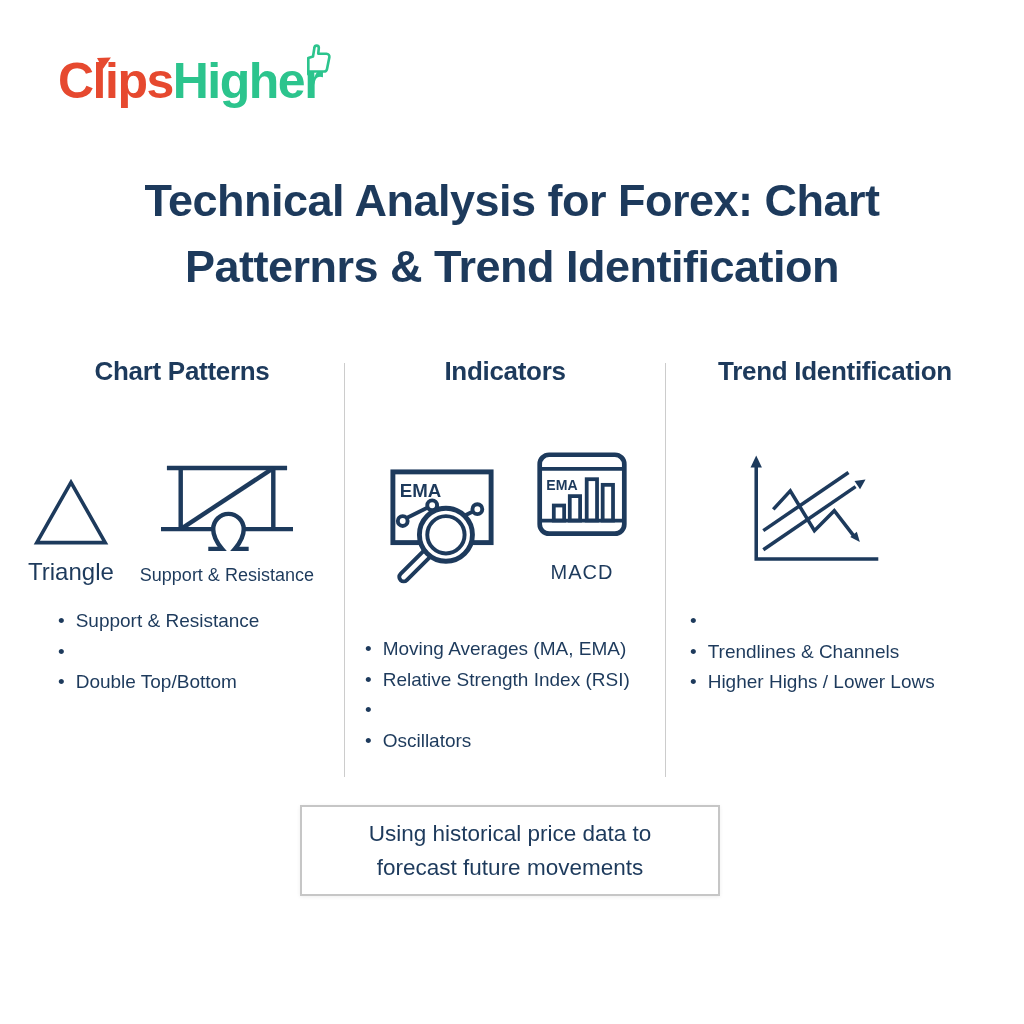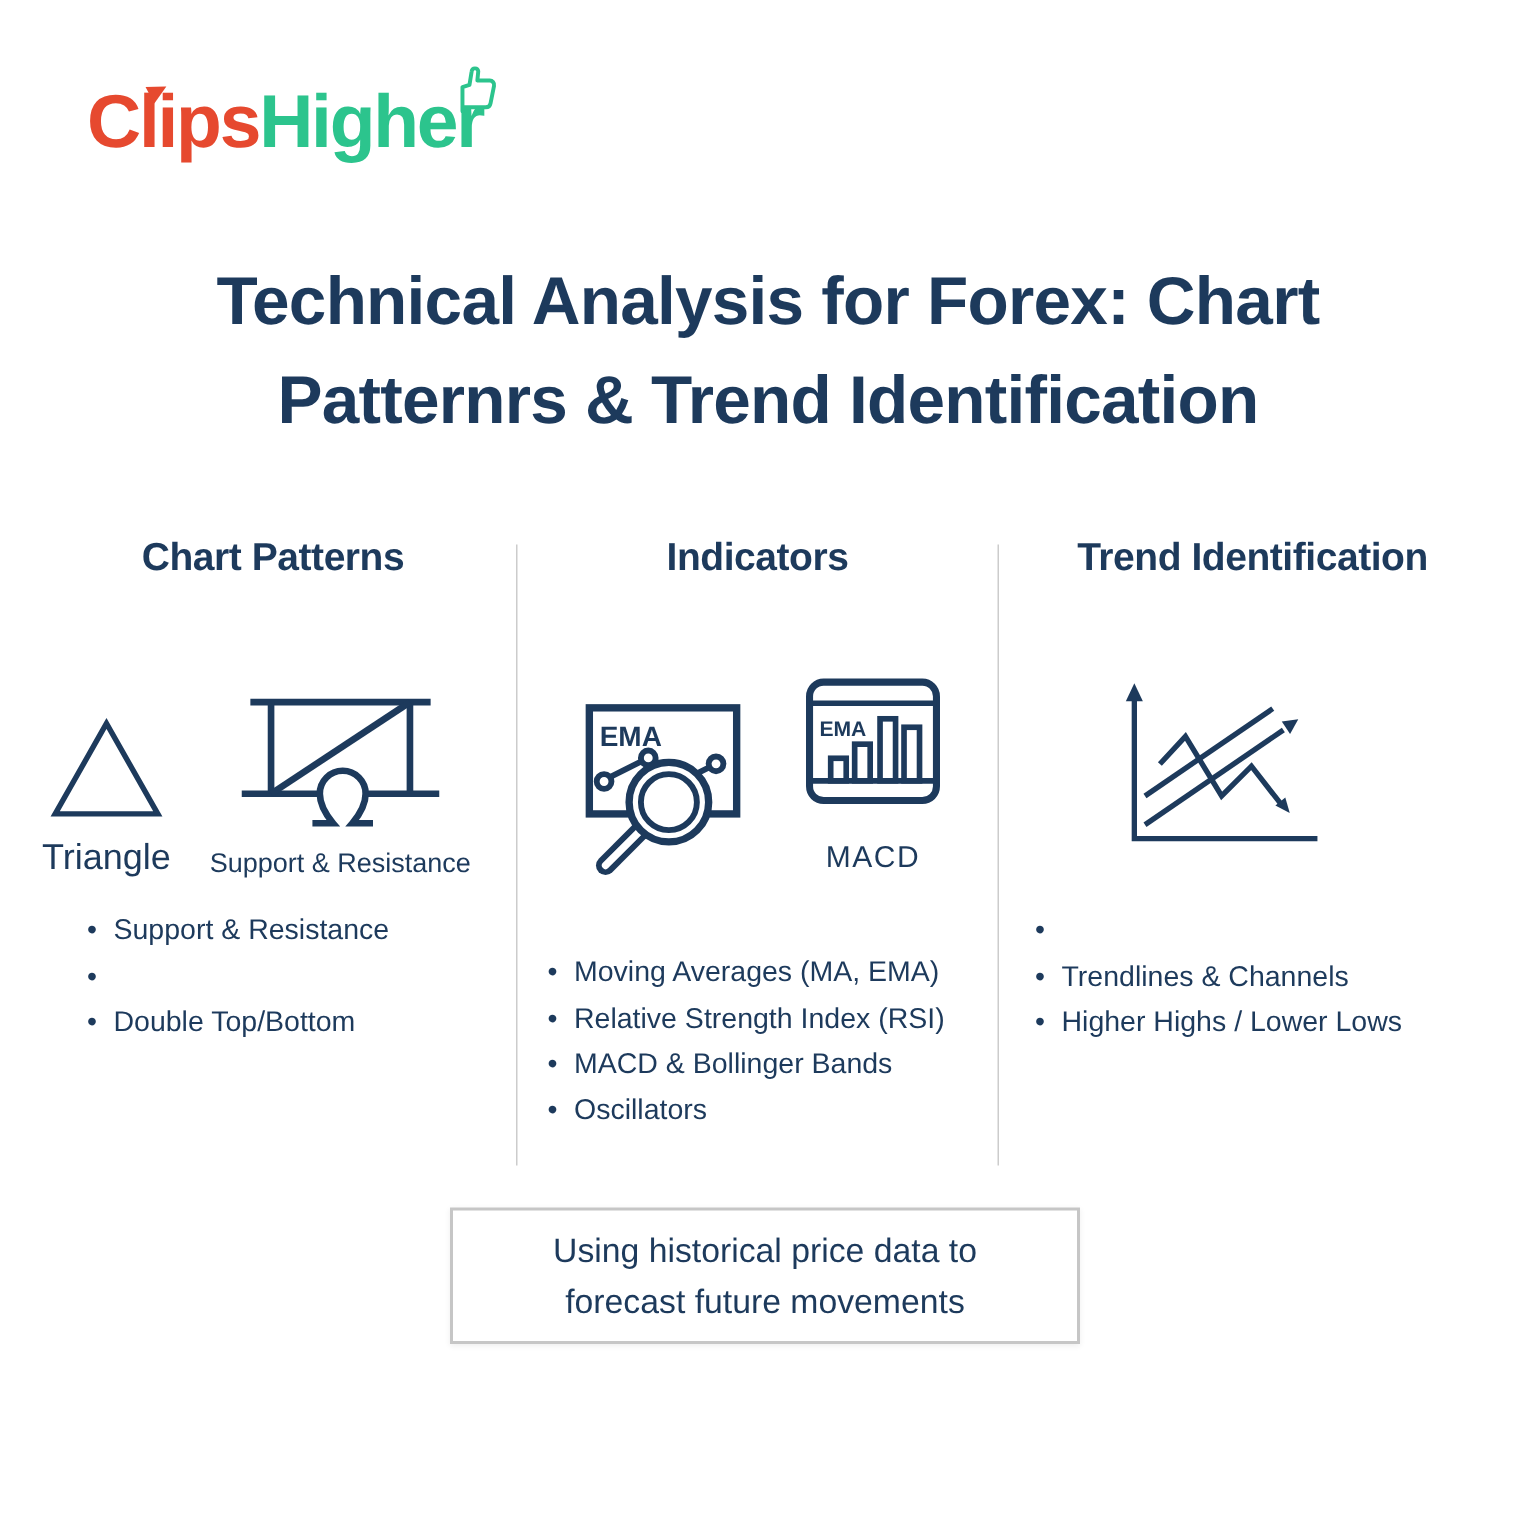--- a/index.html
+++ b/index.html
@@ -172,21 +172,20 @@
       <li>
           <span class="dot">•</span>
           <span>Moving Averages (MA, EMA)</span>
         </li>
       <li>
           <span class="dot">•</span>
           <span>Relative Strength Index (RSI)</span>
         </li>
       <li>
           <span class="dot">•</span>
-          <span>MACD &amp; Bollinger Bands</span>
         </li>
       <li>
           <span class="dot">•</span>
           <span>Oscillators</span>
         </li>
     </ul>
   </section>
 
   <section class="col" id="col-3">
     <h2 class="col-header">Trend Identification</h2>

